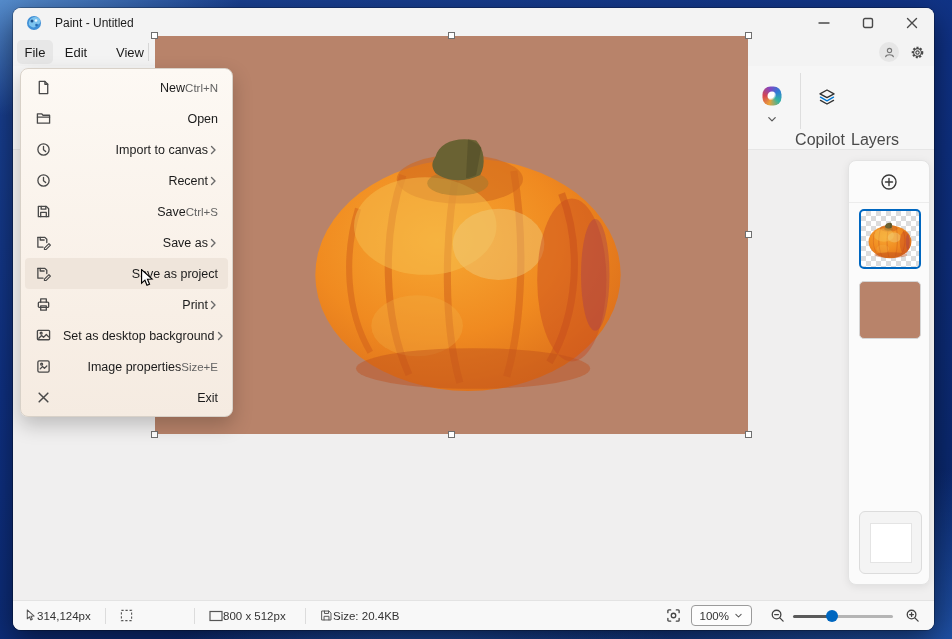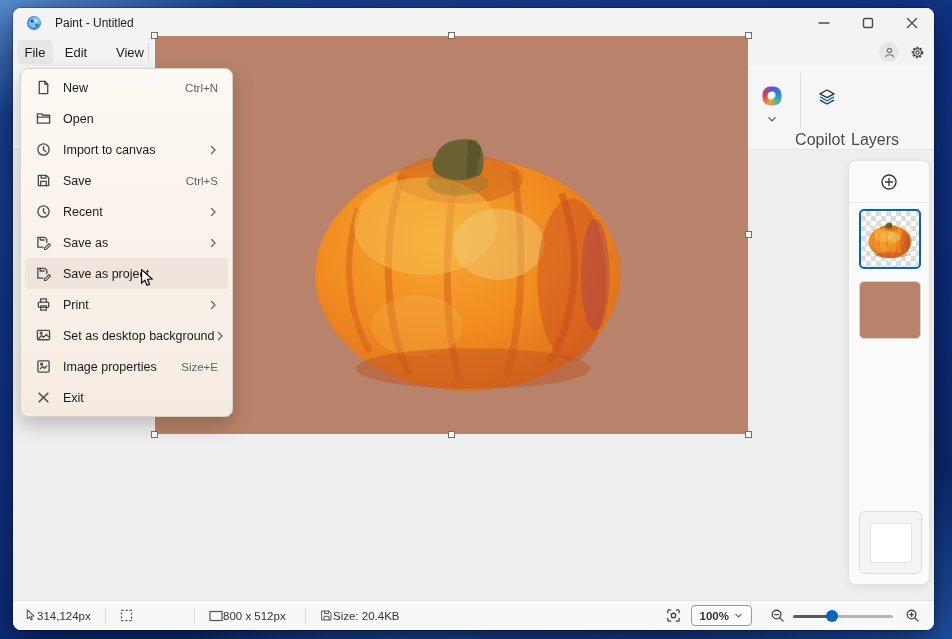--- a/index.html
+++ b/index.html
@@ -83,34 +83,34 @@
   .lp-bg-tile { position:absolute; left:10px; top:350px; width:63px; height:63px; border:1px solid #dcdcdc;
     border-radius:6px; background:#f4f4f4; display:flex; align-items:center; justify-content:center; }
   .lp-bg-inner { width:42px; height:40px; background:#fff; border:1px solid #e4e4e4; }
 
   
   .file-menu { position:absolute; left:7px; top:60px; width:213px; z-index:5; padding:3px 4px;
     background:linear-gradient(180deg,#fdf9f4 0%, #f8efe6 70%, #f5ebe1 100%);
     border:1px solid #d8d1c8; border-radius:8px;
     box-shadow:0 8px 20px rgba(0,0,0,.22); }
   .mi { position:relative; height:31px; display:flex; align-items:center; padding:0 10px;
-    border-radius:4px; }
+    border-radius:4px;text-align:right; }
   .mi-hl { background:#efe5db; }
   .mi-ic { width:16px; height:16px; margin-right:12px; flex:none; display:flex; align-items:center; justify-content:center; }
   .mi-label { font-size:12.5px; color:#1b1b1b; flex:1; white-space:nowrap; }
   .mi-sc { font-size:11.5px; color:#636363; }
   .mi-ch { margin-left:auto; }
 
   
   .statusbar { position:absolute; left:0; right:0; bottom:0; height:30px; background:#f8f8f8;
     border-top:1px solid #e3e3e3; display:flex; align-items:center; font-size:11.5px; color:#333; }
   .sb-item { display:flex; align-items:flex-end; gap:0; }
   .sb-sep { width:1px; height:16px; background:#dcdcdc; }
   .zoom-select { display:flex; align-items:center; gap:5px; border:1px solid #9b9b9b; border-radius:4px;
-    background:#fdfdfd; padding:2px 8px; height:21px;font-weight:bold; }
+    background:#fdfdfd; padding:2px 8px; height:21px; }
   .slider { position:relative; width:100px; height:20px; }
   .slider .track-l { position:absolute; left:0; top:9px; width:39px; height:3px; background:#5a5a5a; border-radius:2px; }
   .slider .track-r { position:absolute; left:39px; top:9px; right:0; height:3px; background:#b5b5b5; border-radius:2px; }
   .slider .thumb { position:absolute; left:33px; top:4px; width:12px; height:12px; border-radius:50%; background:#0067c0; }
 
   
   .cursor { position:absolute; left:127px; top:261px; z-index:6; }
 </style>
 </head>
 <body>
@@ -437,41 +437,41 @@
       <span class="mi-ch">
         <svg class="ico" width="10" height="10" viewBox="0 0 10 10" style="stroke:#6a6a6a">
             <path d="M3.5 1.5L7 5l-3.5 3.5"></path>
           </svg>
       </span>
     </div>
 
     <div class="mi">
       <span class="mi-ic">
         <svg class="ico" width="15" height="15" viewBox="0 0 16 16">
-            <path d="M2.5 2.5h8.5l2.5 2.5v8.5h-11z"></path>
-            <path d="M5 13.5v-4.5h6v4.5M5.5 2.5v3h5v-3"></path>
-          </svg>
-      </span>
-      <span class="mi-label">Save</span>
-      <span class="mi-sc">Ctrl+S</span>
-    </div>
-
-    <div class="mi">
-      <span class="mi-ic">
-        <svg class="ico" width="15" height="15" viewBox="0 0 16 16">
             <circle cx="8" cy="8" r="6"></circle>
             <path d="M8 4.8v3.4l2.3 2"></path>
           </svg>
       </span>
       <span class="mi-label">Recent</span>
       <span class="mi-ch">
         <svg class="ico" width="10" height="10" viewBox="0 0 10 10" style="stroke:#6a6a6a">
             <path d="M3.5 1.5L7 5l-3.5 3.5"></path>
           </svg>
       </span>
+    </div>
+
+    <div class="mi">
+      <span class="mi-ic">
+        <svg class="ico" width="15" height="15" viewBox="0 0 16 16">
+            <path d="M2.5 2.5h8.5l2.5 2.5v8.5h-11z"></path>
+            <path d="M5 13.5v-4.5h6v4.5M5.5 2.5v3h5v-3"></path>
+          </svg>
+      </span>
+      <span class="mi-label">Save</span>
+      <span class="mi-sc">Ctrl+S</span>
     </div>
 
     <div class="mi">
       <span class="mi-ic">
         <svg class="ico" width="15" height="15" viewBox="0 0 16 16">
             <path d="M2 2.5h7.5l2 2v3.5"></path>
             <path d="M2 2.5v10.5h5.5"></path>
             <path d="M4.5 2.5v2.8h4.2"></path>
             <path d="M9 14l4.8-4.8 1.6 1.6L10.6 15.6 9 15.6z" style="stroke-width:1.2"></path>
           </svg>

